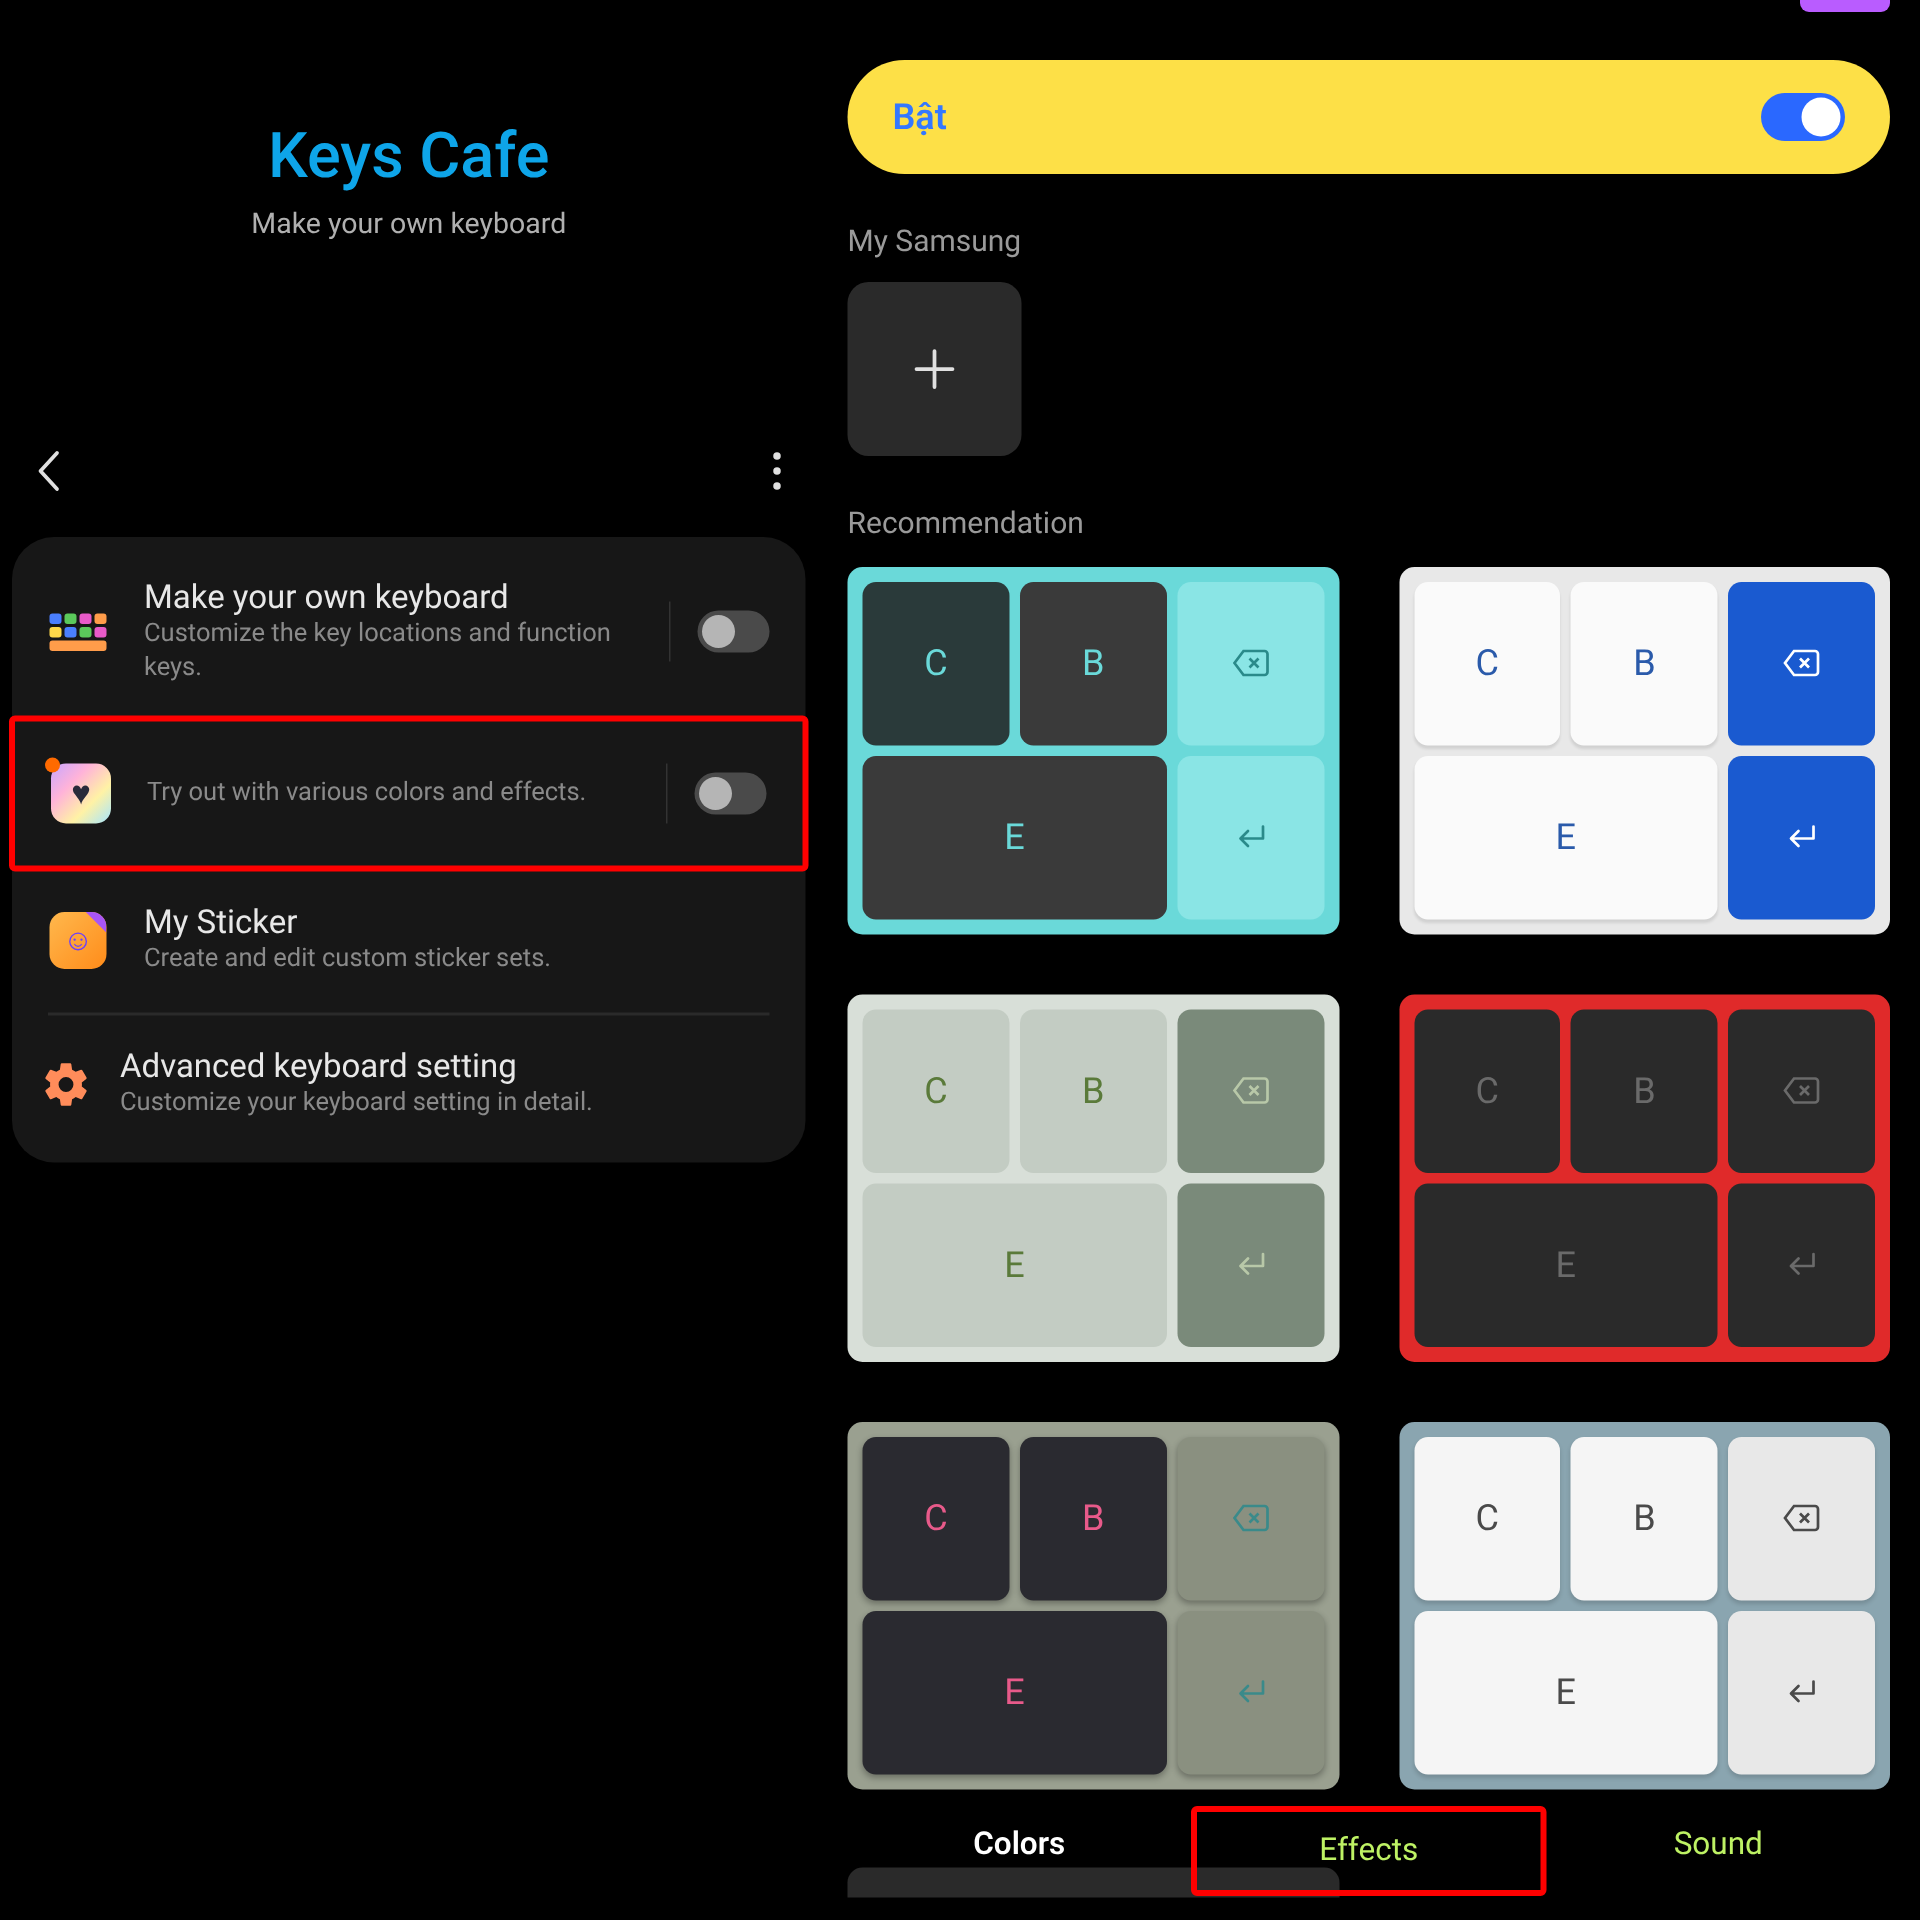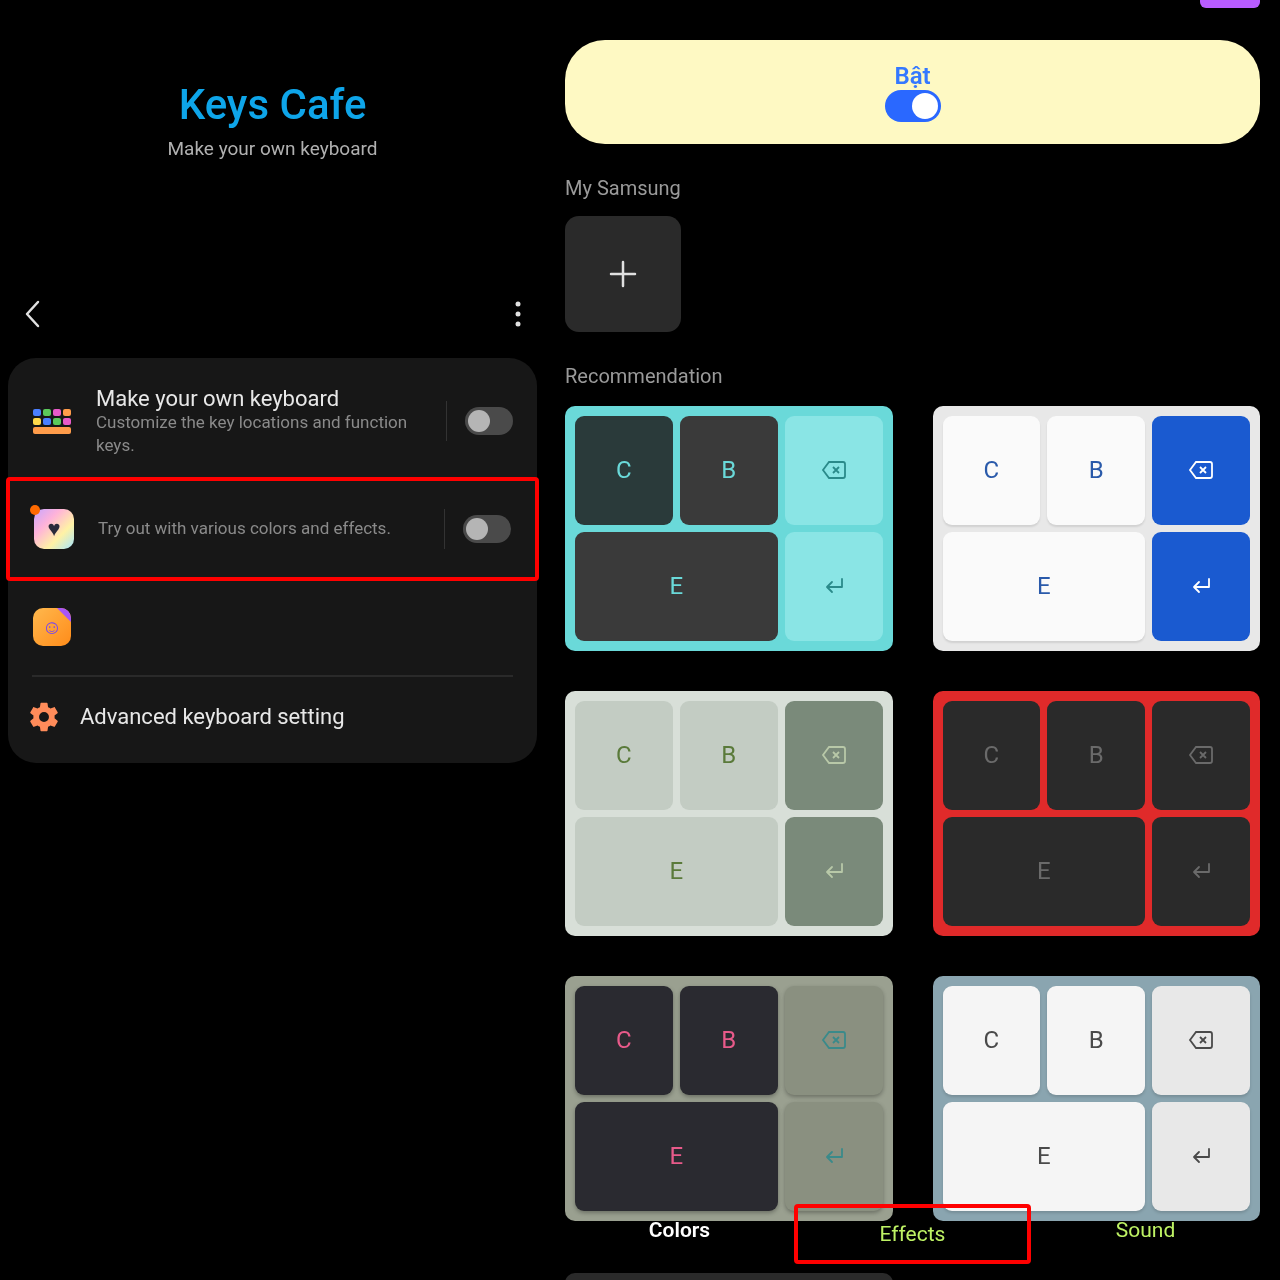--- a/index.html
+++ b/index.html
@@ -207,28 +207,27 @@
 }
 
 .icon-gear-bg {
   width: 36px; height: 36px;
   display: flex; align-items: center; justify-content: center;
 }
 .icon-gear-bg svg { display: block; }
 
 
 .feature-toggle-card {
-  background: #fef9c3;
+  background: #fde047;
   border-radius: 40px;
   padding: 22px 30px;
   margin-top: 40px;
   display: flex;
   justify-content: space-between;
   align-items: center;
-  flex-direction: column;
 }
 .feature-label {
   color: #3478ff;
   font-size: 24px;
   font-weight: 600;
 }
 .toggle-on {
   width: 56px;
   height: 32px;
   background: #2a68ff;
@@ -429,35 +428,40 @@
           <div class="toggle-divider"></div>
           <div class="toggle"></div>
         </div>
       </div>
     </div>
 
     <div class="setting-item">
       <div class="setting-icon">
         <div class="icon-sticker"></div>
       </div>
+      <div class="setting-text">
+        <div class="setting-title">My Sticker</div>
+        <div class="setting-desc">Create and edit custom sticker sets.</div>
+      </div>
     </div>
 
     <div class="item-divider"></div>
 
 
     <div class="item-divider"></div>
 
     <div class="setting-item">
       <div class="setting-icon icon-gear-bg">
         <svg width="34" height="34" viewBox="0 0 24 24">
             <path fill="#ff8c5a" d="M12 15.5A3.5 3.5 0 0 1 8.5 12 3.5 3.5 0 0 1 12 8.5a3.5 3.5 0 0 1 3.5 3.5 3.5 3.5 0 0 1-3.5 3.5m7.43-2.53c.04-.32.07-.64.07-.97 0-.33-.03-.66-.07-1l2.11-1.63c.19-.15.24-.42.12-.64l-2-3.46c-.12-.22-.39-.31-.61-.22l-2.49 1c-.52-.39-1.06-.73-1.69-.98l-.37-2.65A.506.506 0 0 0 14 2h-4c-.25 0-.46.18-.5.42l-.37 2.65c-.63.25-1.17.59-1.69.98l-2.49-1c-.22-.09-.49 0-.61.22l-2 3.46c-.13.22-.07.49.12.64L4.57 11c-.04.34-.07.67-.07 1 0 .33.03.65.07.97l-2.11 1.66c-.19.15-.25.42-.12.64l2 3.46c.12.22.39.3.61.22l2.49-1.01c.52.4 1.06.74 1.69.99l.37 2.65c.04.24.25.42.5.42h4c.25 0 .46-.18.5-.42l.37-2.65c.63-.26 1.17-.59 1.69-.99l2.49 1.01c.22.08.49 0 .61-.22l2-3.46c.12-.22.07-.49-.12-.64l-2.11-1.66Z"></path>
           </svg>
       </div>
       <div class="setting-text">
         <div class="setting-title">Advanced keyboard setting</div>
+        <div class="setting-desc">Customize your keyboard setting in detail.</div>
       </div>
     </div>
 
   </div>
 </div>
 
 <div class="right-panel">
   <div class="purple-pill"></div>
 
   <div class="feature-toggle-card">

